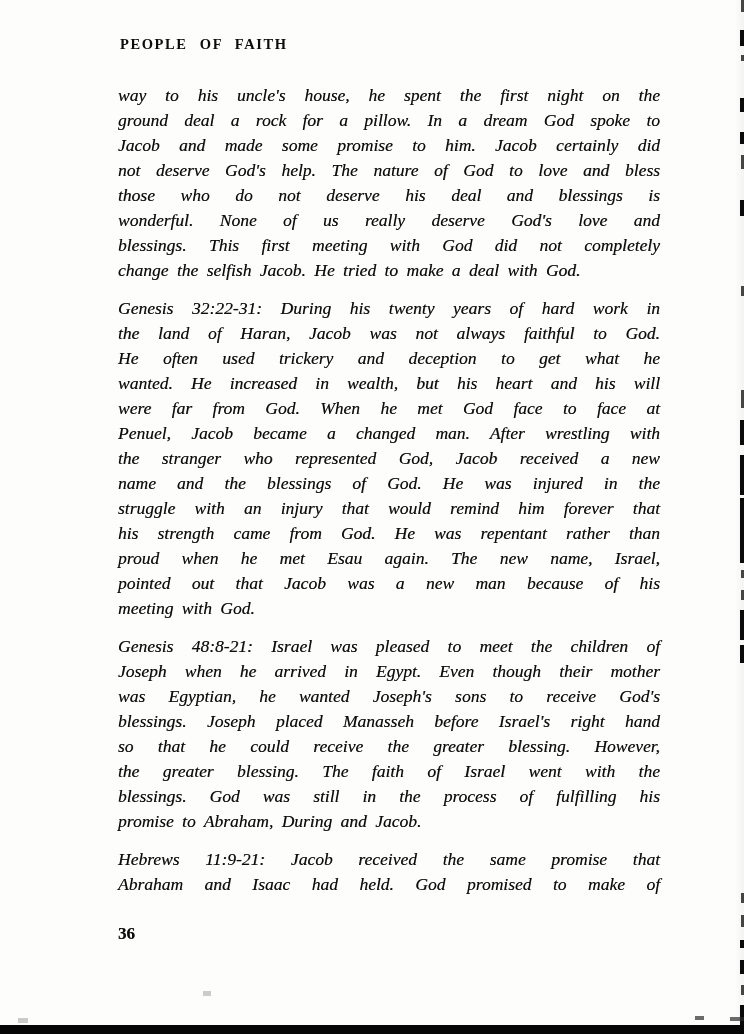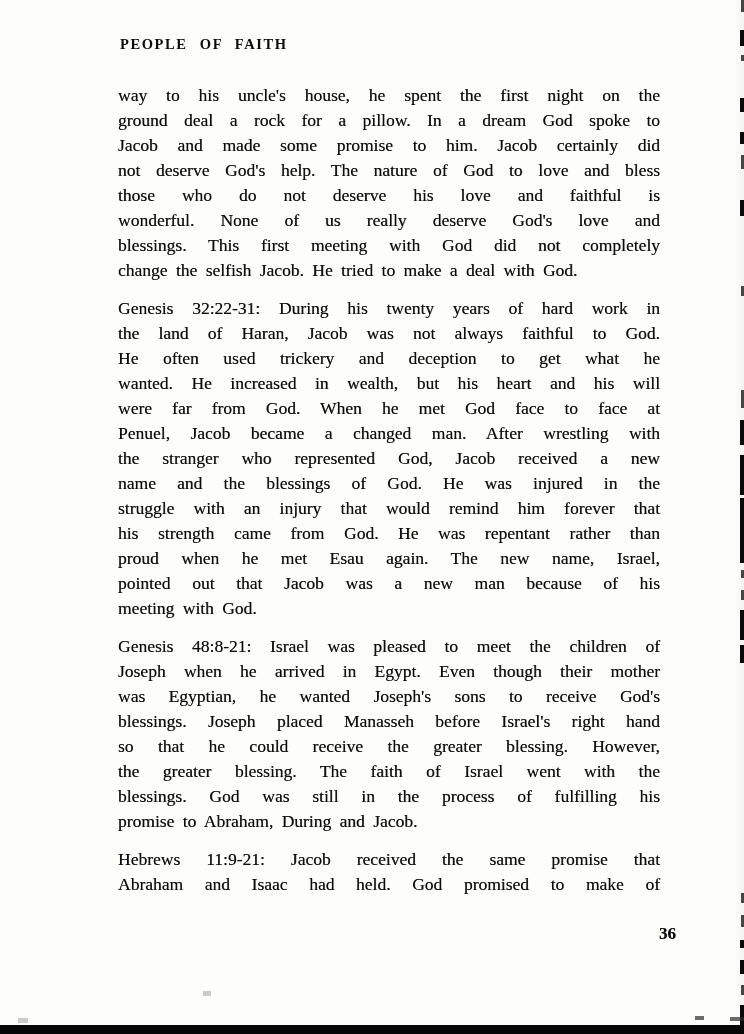--- a/index.html
+++ b/index.html
@@ -32,42 +32,42 @@
   }
   .running-head {
     font-family: "Liberation Serif", serif;
     font-weight: bold;
     font-size: 14.5px;
     letter-spacing: 1.6px;
     word-spacing: 7px;
     color: #0c0c0c;
     margin: 0 0 30px 2px;
   }
-  .paragraph { margin: 0 16px 13px 0; }
+  .paragraph { margin: 0 16px 13px 0; font-style: italic; }
   .paragraph:last-of-type { margin-bottom: 0; }
   .line {
     font-size: 17.5px;
     line-height: 25px;
     height: 25px;
     white-space: nowrap;
     text-align: justify;
     text-align-last: justify;
     word-spacing: 1.5px;
     color: #0c0c0c;
     
     text-shadow: 0.3px 0 0 rgba(0,0,0,0.55);
   }
   .line.lastline {
     text-align: right;
     text-align-last: left;
     word-spacing: 4px;
   }
   .page-number {
     margin-top: 27px;
-    text-align: right;
+    text-align: left;
     font-size: 17px;
     font-weight: bold;
     color: #0c0c0c;
     text-shadow: 0.3px 0 0 rgba(0,0,0,0.55);
   }
   
   .edge-mark {
     position: absolute;
     right: 0;
     width: 4px;
@@ -94,21 +94,21 @@
 
   <div class="content">
     <div class="running-head">PEOPLE OF FAITH</div>
 
     <div>
         <div class="paragraph">
           <div class="line">way to his uncle's house, he spent the first night on the</div>
           <div class="line">ground deal a rock for a pillow. In a dream God spoke to</div>
           <div class="line">Jacob and made some promise to him. Jacob certainly did</div>
           <div class="line">not deserve God's help. The nature of God to love and bless</div>
-          <div class="line">those who do not deserve his love and faithful is</div>
+          <div class="line">those who do not deserve his deal and blessings is</div>
           <div class="line">wonderful. None of us really deserve God's love and</div>
           <div class="line">blessings. This first meeting with God did not completely</div>
           <div class="line lastline">change the selfish Jacob. He tried to make a deal with God.</div>
         </div>
         <div class="paragraph">
           <div class="line">Genesis 32:22-31: During his twenty years of hard work in</div>
           <div class="line">the land of Haran, Jacob was not always faithful to God.</div>
           <div class="line">He often used trickery and deception to get what he</div>
           <div class="line">wanted. He increased in wealth, but his heart and his will</div>
           <div class="line">were far from God. When he met God face to face at</div>

